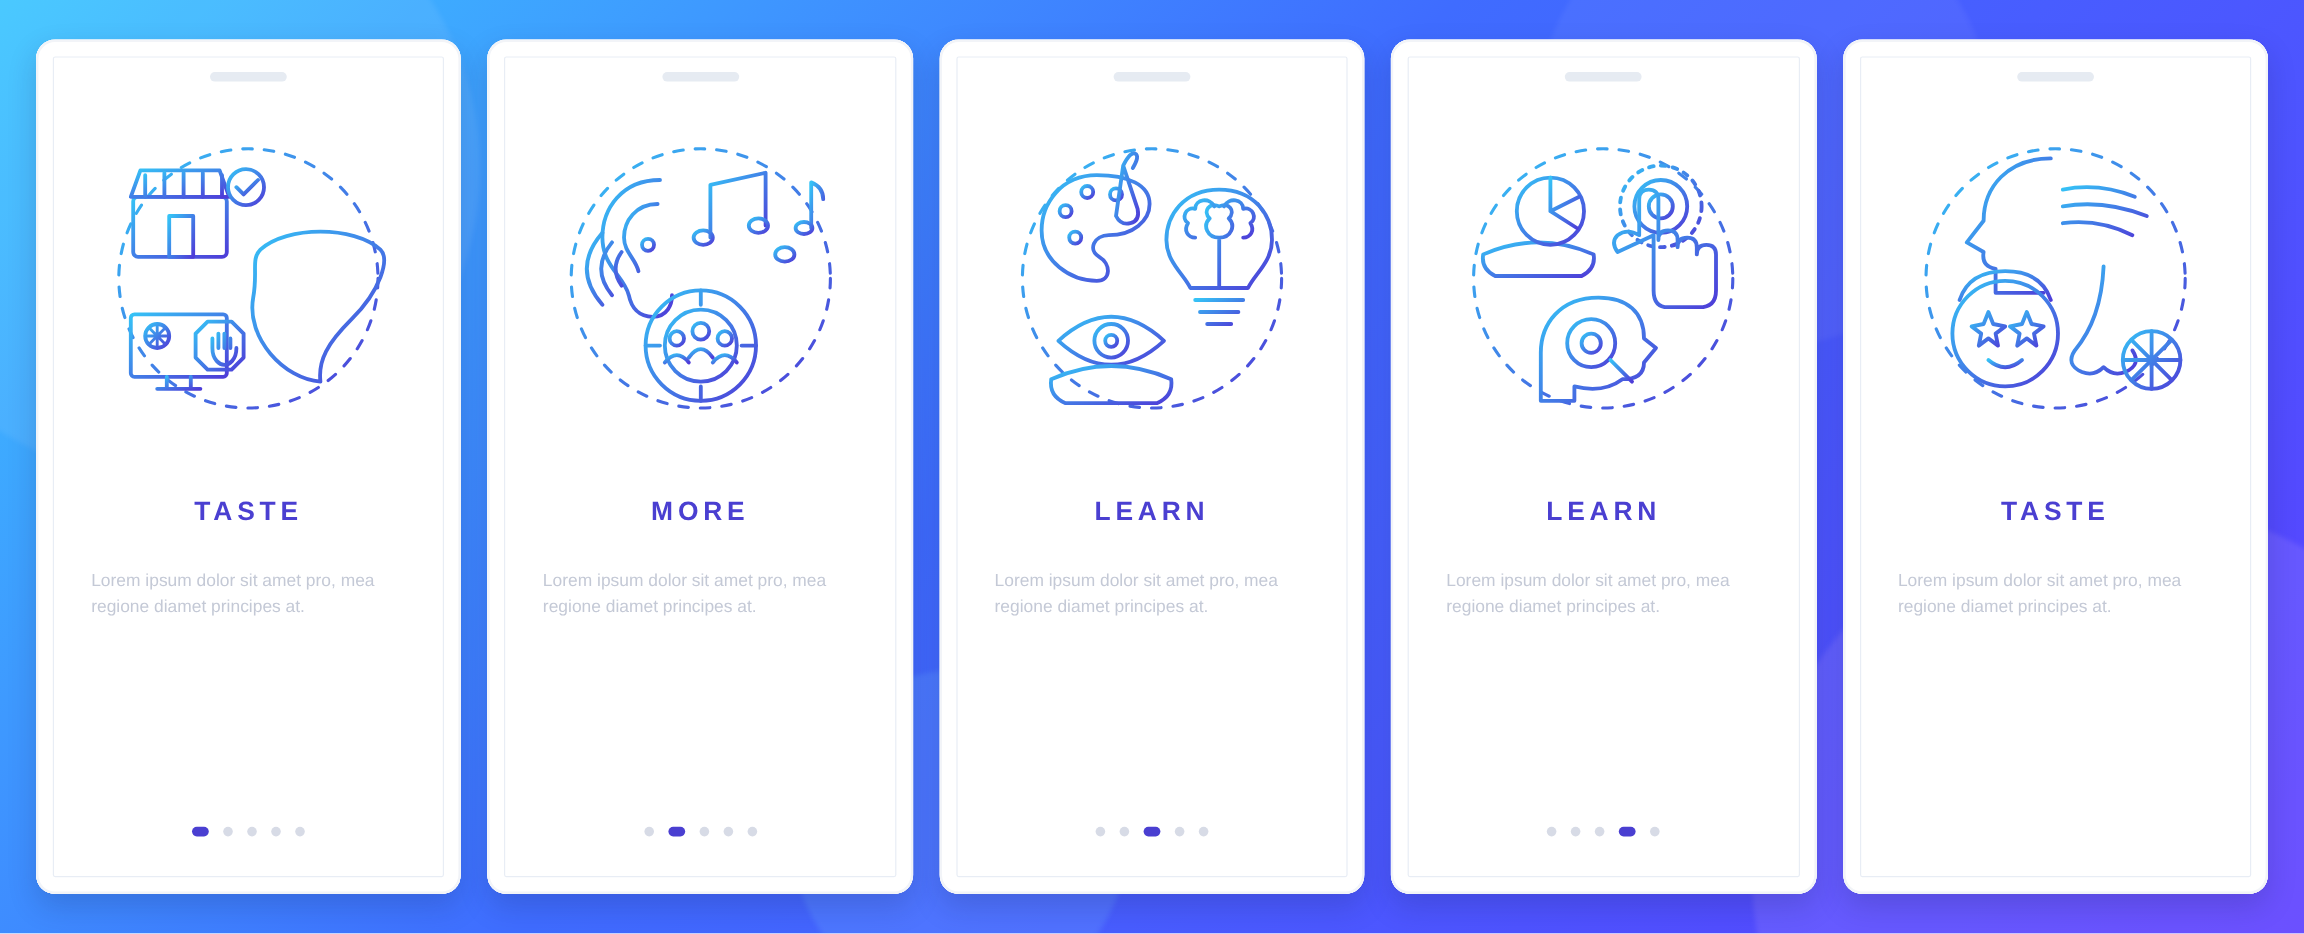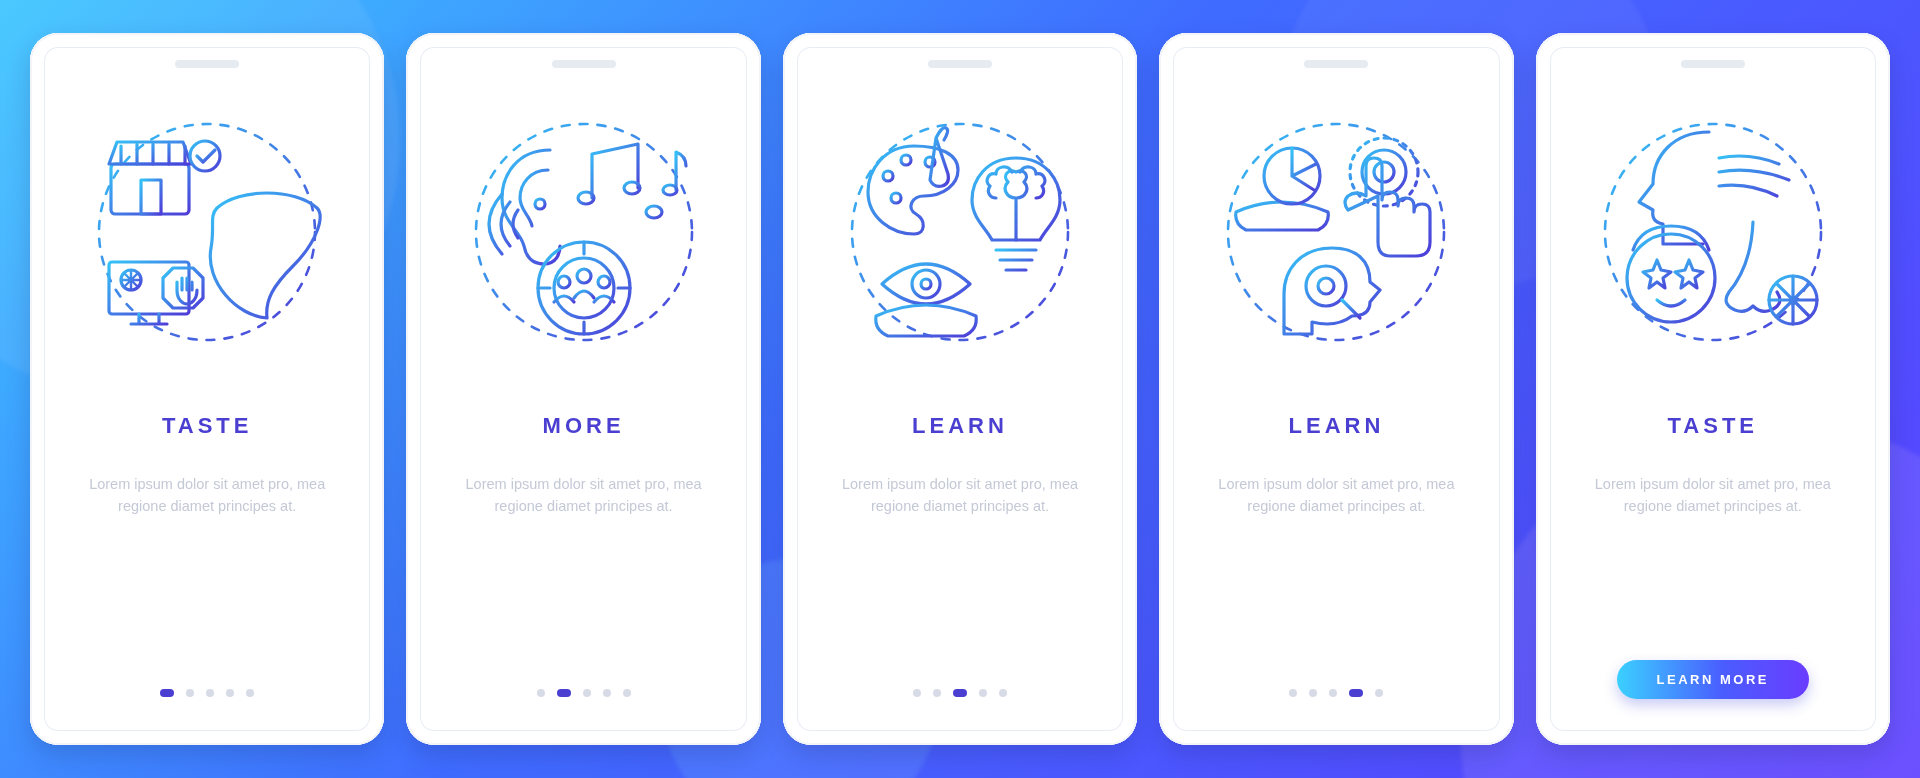--- a/index.html
+++ b/index.html
@@ -17,21 +17,21 @@
   .b3 { width: 380px; height: 380px; top: -90px; right: 260px; background: rgba(255,255,255,0.05);}
   .b4 { width: 280px; height: 280px; bottom: -60px; left: 660px; background: rgba(120,200,255,0.18);}
 
   .row {
     position: absolute; inset: 0;
     display: flex; justify-content: center; align-items: center; gap: 22px;
     padding: 0 30px;
   }
   .phone {
     width: 404px; height: 712px;
-    border-radius: 28px;
+    border-radius: 16px;
     background: #fff;
     position: relative;
     box-shadow: 0 10px 24px rgba(20,30,80,0.18), inset 0 0 0 2px #f2f4f8, inset 0 0 0 14px #ffffff, inset 0 0 0 15px #e8edf5;
     display: flex; flex-direction: column; align-items: center;
     padding: 16px 16px 16px;
   }
   .notch-bar {
     width: 100%; height: 30px; display: flex; justify-content: center; align-items: center;
   }
   .speaker { width: 64px; height: 8px; border-radius: 6px; background: #e6ebf2; }
@@ -44,22 +44,22 @@
   .title {
     margin-top: 46px;
     font-size: 22px; letter-spacing: 4px; font-weight: 700;
     color: #4a3fd1;
     text-align: center;
   }
   .desc {
     margin-top: 34px;
     font-size: 14.5px; line-height: 1.55;
     color: #c4c9d6;
-    text-align: center;
-    padding: 0 40px;
+    text-align: left;
+    padding: 0 30px;
   }
   .dots {
     margin-top: auto;
     margin-bottom: 32px;
     display: flex; gap: 12px; justify-content: center;
   }
   .dot {
     width: 8px; height: 8px; border-radius: 999px; background: #d7dbe6;
   }
   .dot.active {
@@ -302,17 +302,16 @@
 
           <g transform="translate(126 110)">
             <path d="M34 0 q-2 44 -24 70 q-8 12 6 18 q10 4 18 -4 q8 8 18 4 q14 -6 6 -18"></path>
             <circle cx="74" cy="78" r="24"></circle>
             <path d="M50 78 h48 M74 54 v48 M58 62 l32 32 M58 94 l32 -32"></path>
           </g>
         </svg>
       </div>
       <div class="title">TASTE</div>
       <div class="desc">Lorem ipsum dolor sit amet pro, mea regione diamet principes at.</div>
-      <div class="cta">LEARN MORE</div>
     </div>
 
   </div>
 </div>
 
 </body></html>

